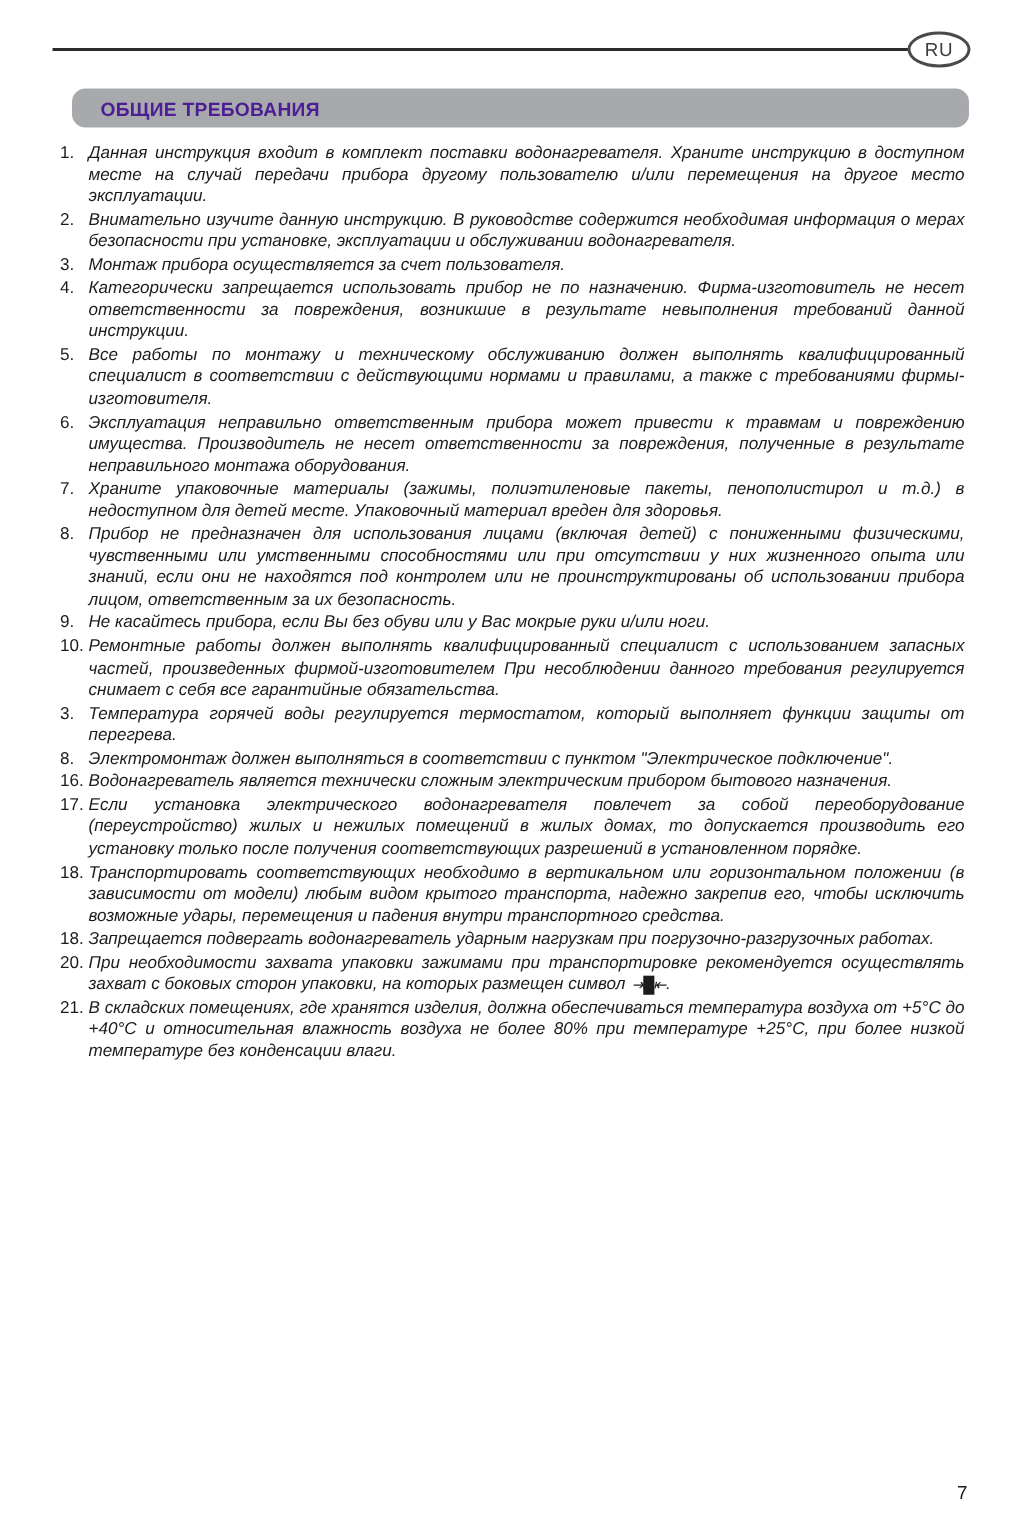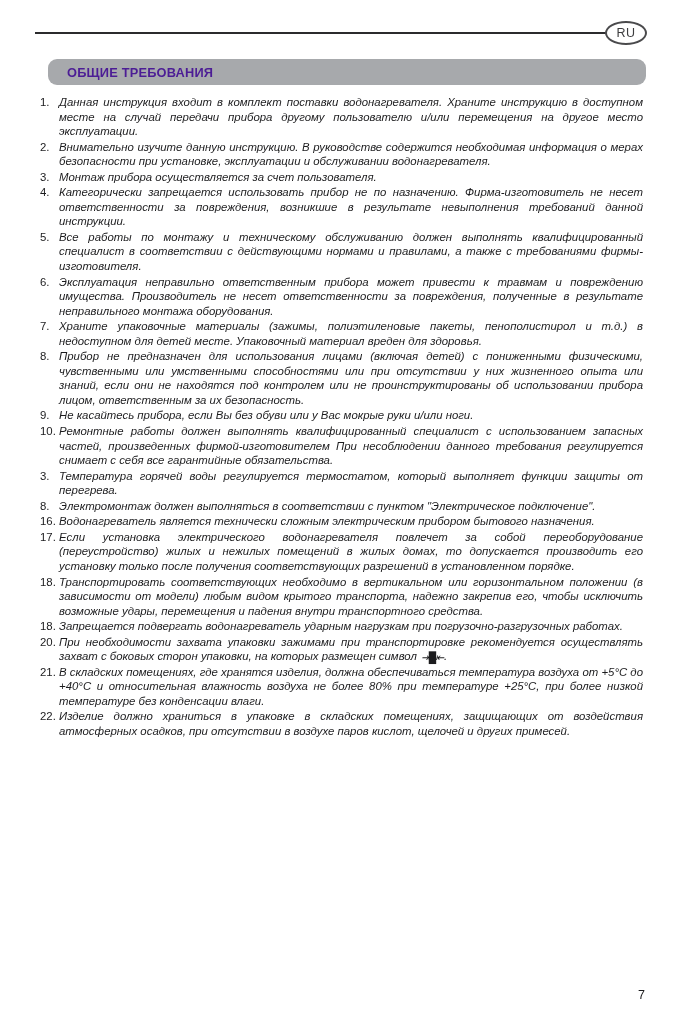--- a/index.html
+++ b/index.html
@@ -138,21 +138,17 @@
     <span class="item-text">Запрещается подвергать водонагреватель ударным нагрузкам при погрузочно-разгрузочных работах.</span>
   </div>
       <div class="req-item">
     <span class="item-num">20.</span>
     <span class="item-text">При необходимости захвата упаковки зажимами при транспортировке рекомендуется осуществлять захват с боковых сторон упаковки, на которых размещен символ <span class="clamp-symbol">⇥█⇤</span>.</span>
   </div>
       <div class="req-item">
     <span class="item-num">21.</span>
     <span class="item-text">В складских помещениях, где хранятся изделия, должна обеспечиваться температура воздуха от +5°С до +40°С и относительная влажность воздуха не более 80% при температуре +25°С, при более низкой температуре без конденсации влаги.</span>
   </div>
-      <div class="req-item">
-    <span class="item-num">22.</span>
-    <span class="item-text">Изделие должно храниться в упаковке в складских помещениях, защищающих от воздействия атмосферных осадков, при отсутствии в воздухе паров кислот, щелочей и других примесей.</span>
-  </div>
     </div>
 
   <div class="page-number">7</div>
 
 </div>
 
 </body></html>

